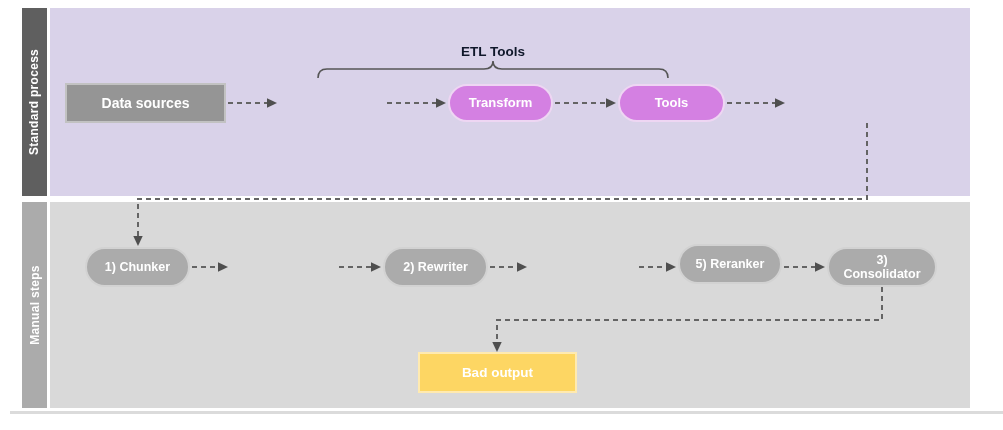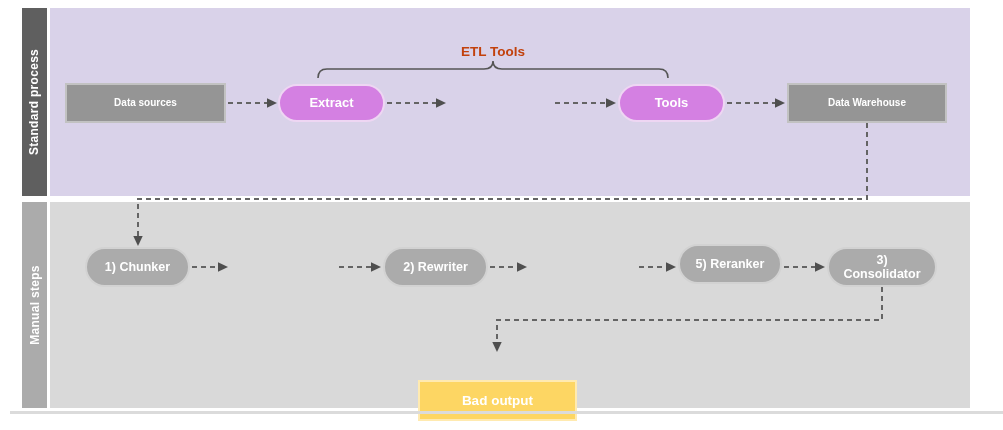--- a/index.html
+++ b/index.html
@@ -59,39 +59,38 @@
     color: #ffffff;
     font-weight: bold;
     font-size: 13px;
     line-height: 1.15;
     box-sizing: border-box;
     padding: 0 10px;
   }
   .rect-gray {
     background: #959595;
     border: 2px solid #c2c2c2;
-    font-size: 10px;
+    font-size: 14px;
   }
   .pill {
     border-radius: 20px;
   }
   .pill-magenta {
     background: #d480e2;
     border: 2px solid #eed6f3;
   }
   .pill-gray {
     background: #ababab;
     border: 2px solid #d2d2d2;
     font-size: 12.5px;
   }
   .rect-yellow {
     background: #fdd663;
     border: 2px solid #ffeab0;
     font-size: 13.5px;
-    margin-top: 28px;
   }
 
   
   .n-data-sources   { left: 65px;  top: 83px;  width: 161px; height: 40px; }
   .n-extract        { left: 278px; top: 84px;  width: 107px; height: 38px; }
   .n-transform      { left: 448px; top: 84px;  width: 105px; height: 38px; }
   .n-load           { left: 618px; top: 84px;  width: 107px; height: 38px; }
   .n-data-warehouse { left: 787px; top: 83px;  width: 160px; height: 40px; }
   .n-chunker        { left: 85px;  top: 247px; width: 105px; height: 40px; align-items: center; }
   .n-vector-store   { left: 230px; top: 247px; width: 107px; height: 40px; }
@@ -101,21 +100,21 @@
   .n-consolidator   { left: 827px; top: 247px; width: 110px; height: 40px; }
   .n-bad-output     { left: 418px; top: 352px; width: 159px; height: 41px; }
 
   
   .etl-label {
     position: absolute;
     left: 433px;
     top: 44px;
     width: 120px;
     text-align: center;
-    color: #c2410c;
+    color: #0f172a;
     font-weight: bold;
     font-size: 13.5px;
   }
 
   
   svg.overlay {
     position: absolute;
     left: 0; top: 0;
     width: 1003px; height: 430px;
     pointer-events: none;
@@ -202,29 +201,26 @@
       <path class="conn" d="M882 287 V320 H497 V343"></path>
       <polygon class="head" points="497,352 492.3,342 501.7,342"></polygon>
     </g>
   </svg>
 
   <div class="etl-label">ETL Tools</div>
 
   <div class="node rect-gray n-data-sources">
     <span>Data sources</span>
   </div>
-  <div class="node pill pill-magenta n-extract">
-    <span>Extract</span>
+  <div class="node pill pill-magenta n-transform">
+    <span>Transform</span>
   </div>
   <div class="node pill pill-magenta n-load">
     <span>Tools</span>
   </div>
-  <div class="node rect-gray n-data-warehouse">
-    <span>Data Warehouse</span>
-  </div>
 
   <div class="node pill pill-gray n-chunker">
     <span>1) Chunker</span>
   </div>
   <div class="node pill pill-gray n-rewriter">
     <span>2) Rewriter</span>
   </div>
   <div class="node pill pill-gray n-reranker">
     <span>5) Reranker</span>
   </div>

